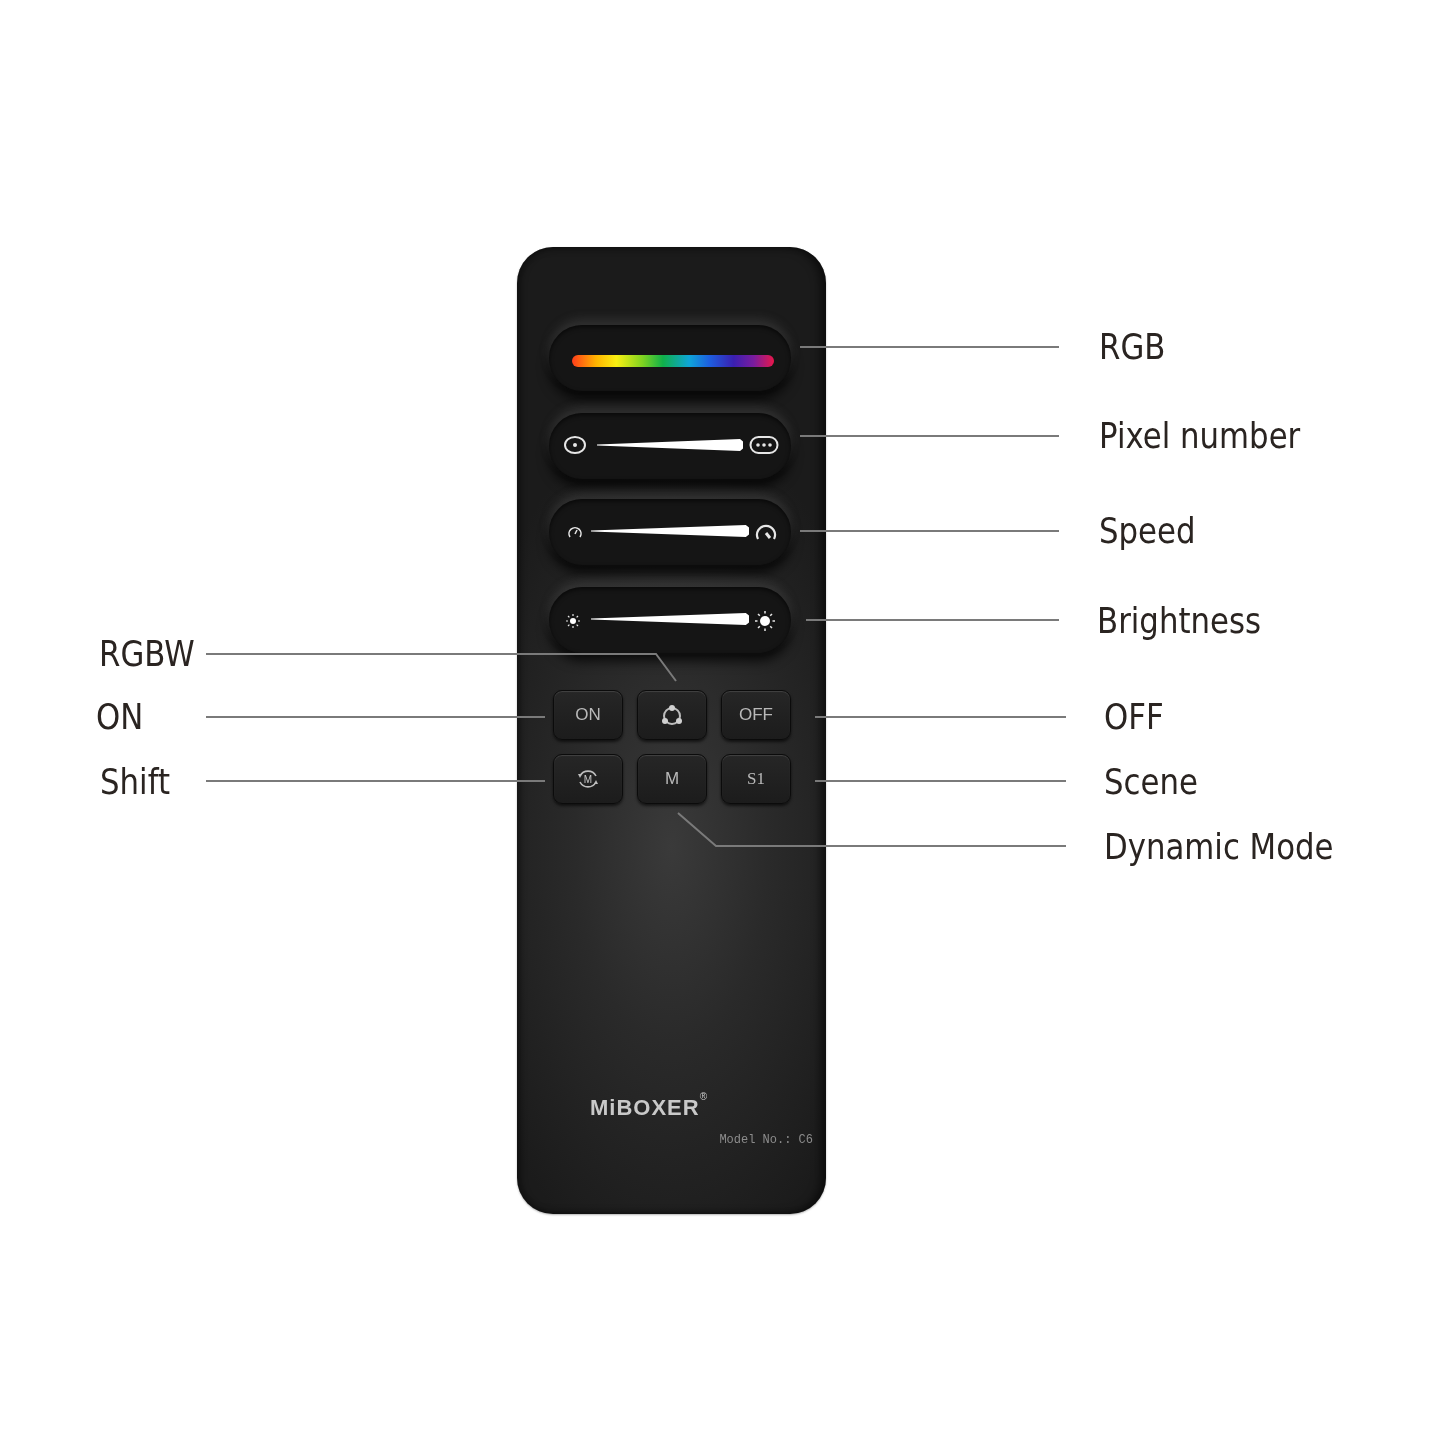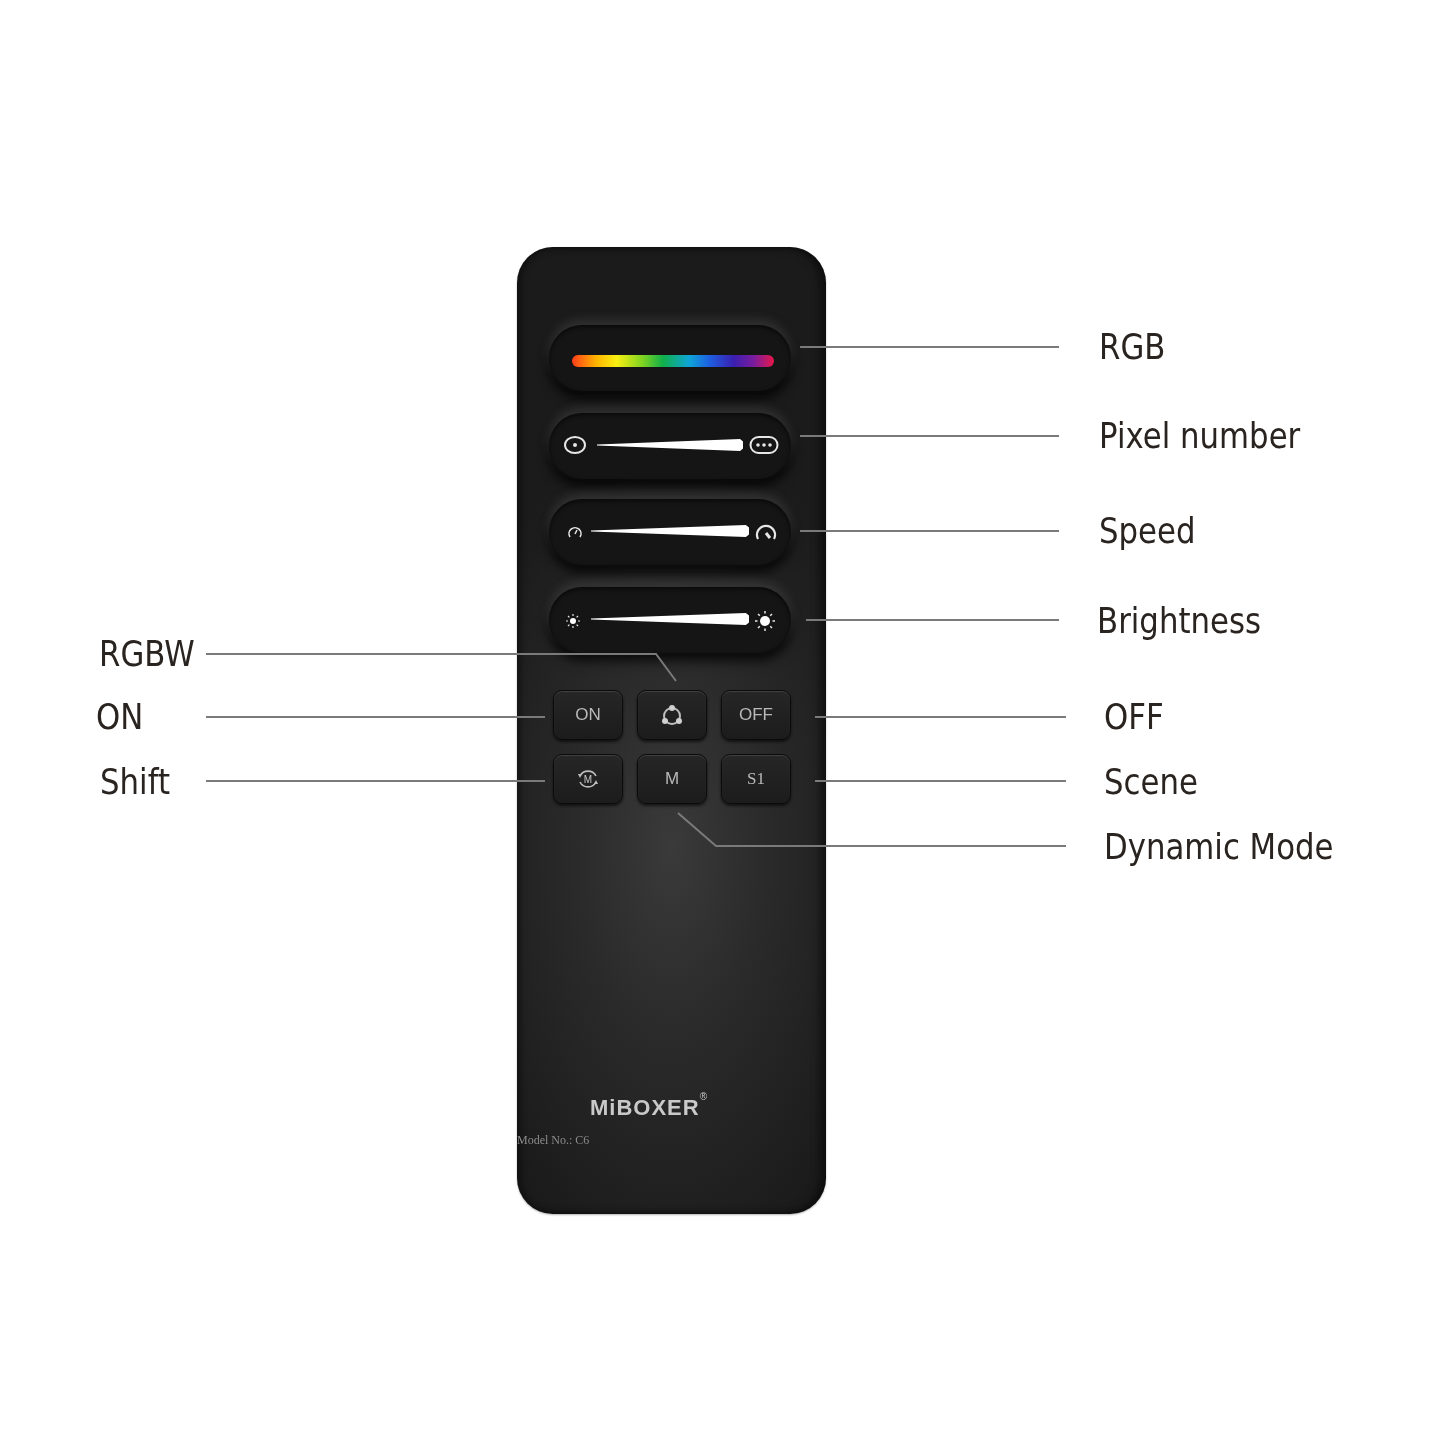--- a/index.html
+++ b/index.html
@@ -29,21 +29,21 @@
     position:absolute; width:68px; height:48px; border-radius:9px;
     background:linear-gradient(180deg,#262626,#1c1c1c);
     border:1px solid #0b0b0b;
     box-shadow: inset 0 1px 1px rgba(120,120,120,0.35), 0 2px 3px rgba(0,0,0,0.6);
     display:flex; align-items:center; justify-content:center;
     color:#b9b9b9; font-family:"Liberation Sans", sans-serif; font-size:17px;
     cursor:pointer;
   }
   .brand { position:absolute; left:0; width:264px; text-align:center; top:848px; color:#c9c9c9; font-family:"Liberation Sans", sans-serif; font-weight:bold; font-size:22px; letter-spacing:1px; }
   .brand sup { font-size:10px; font-weight:normal; vertical-align:top; position:relative; top:-4px; }
-  .model { position:absolute; left:0; width:296px; text-align:left; top:886px; color:#8c8c8c; font-family:Liberation Serif, serif; font-size:12px; }
+  .model { position:absolute; left:0; width:296px; text-align:right; top:886px; color:#8c8c8c; font-family:Liberation Mono, monospace; font-size:12px; }
   .label { position:absolute; color:#2a2421; font-family:"DejaVu Sans", sans-serif; font-size:35px; line-height:40px; white-space:nowrap; transform:scaleX(0.88); transform-origin:left center; }
   .lines { position:absolute; left:0; top:0; width:1445px; height:1445px; pointer-events:none; }
 </style>
 </head>
 <body>
 
 <div class="remote">
 
   <div class="pill" style="top:78px;">
     <div class="rainbow"></div>

